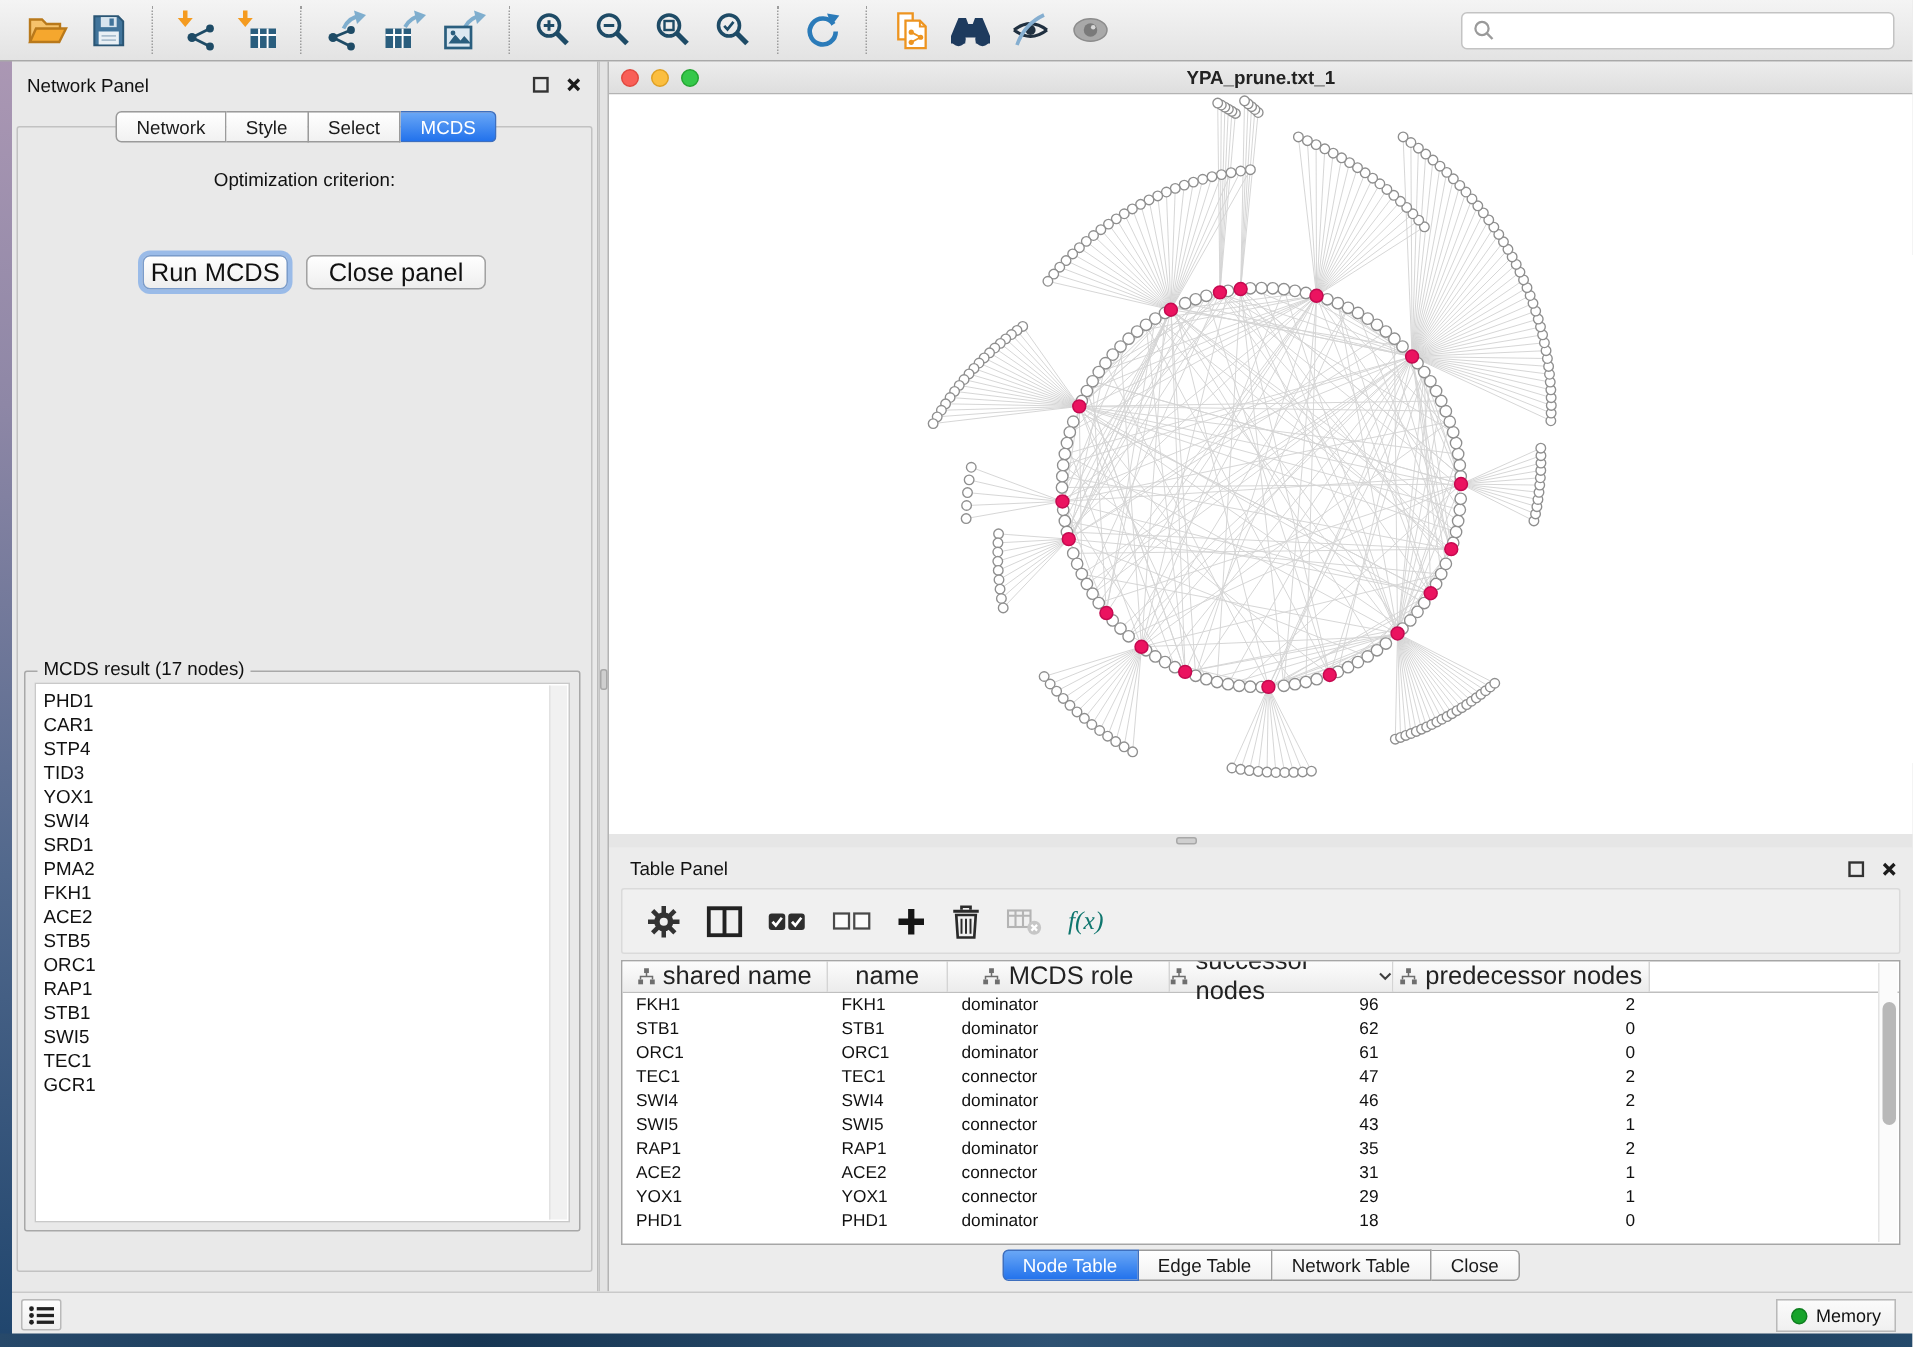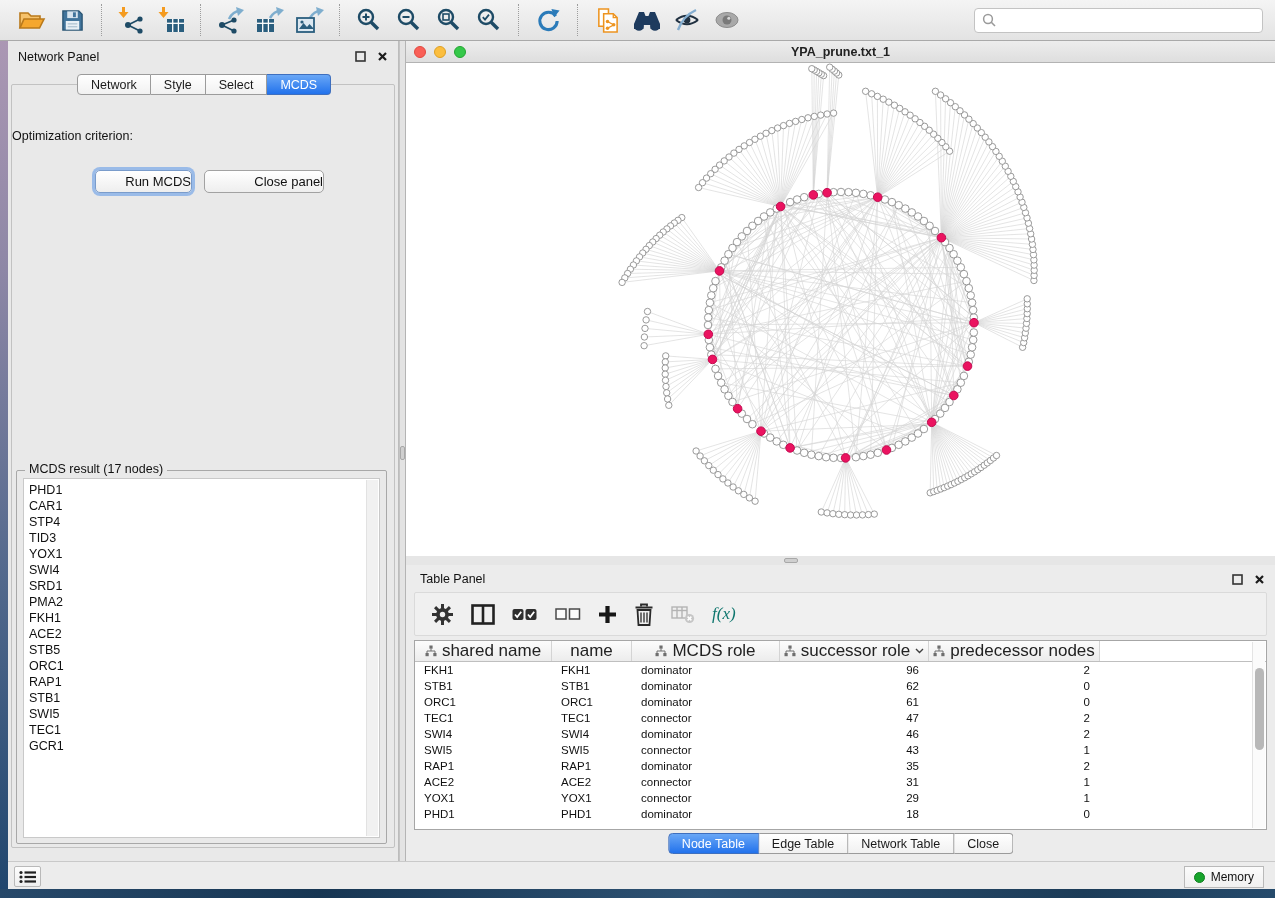--- a/index.html
+++ b/index.html
@@ -34,31 +34,31 @@
   .seg-tabs{display:flex;position:absolute}
   .seg-tab{height:21px;line-height:20px;padding:0 13px;font-size:12.5px;
     background:linear-gradient(#ffffff,#f1f1f1);border:1px solid #9b9b9b;border-left:none;color:#1a1a1a;cursor:default}
   .seg-tab:first-child{border-left:1px solid #9b9b9b;border-radius:4px 0 0 4px}
   .seg-tab:last-child{border-radius:0 4px 4px 0}
   .seg-tab.selected{background:linear-gradient(#69a7f6,#2272ec);color:#fff;border-color:#3e6fbe}
 
   .ctl-tabs{left:69px;top:33px;z-index:3}
   .tab-pane{position:absolute;left:3px;top:43px;width:384px;height:764px;
     border:1px solid #c2c2c2;border-radius:2px;background:#e9e9e9}
-  .opt-label{position:absolute;top:44px;left:0;width:100%;font-size:12.5px}
+  .opt-label{position:absolute;top:28px;left:0;width:100%;text-align:center;font-size:12.5px}
   .dropdown{position:absolute;left:34px;top:50px;width:313px;height:23px;background:linear-gradient(#ffffff,#f7f7f7);
     border:1px solid #b3b3b3;border-radius:4px;font-size:12.5px;line-height:21px;padding-left:10px;cursor:default}
   .dd-stepper{position:absolute;right:2px;top:2px;width:19px;height:17px;border-radius:4px;
     background:linear-gradient(#7cb5f8,#2e7bea);display:flex;align-items:center;justify-content:center}
   .btn{position:absolute;height:23px;border-radius:5px;border:1px solid #a2a2a2;
-    background:linear-gradient(#ffffff,#eeeeee);font-size:13px;text-align:right;line-height:21px;cursor:default}
+    background:linear-gradient(#ffffff,#eeeeee);font-size:17px;text-align:center;line-height:21px;cursor:default}
   .run-btn{left:83px;top:85px;width:97px;border-color:#7a9ccb;box-shadow:0 0 0 3px rgba(112,163,232,.65)}
   .closep-btn{left:192px;top:85px;width:120px}
 
-  .result-group{position:absolute;left:4px;top:385px;width:371px;height:374px;border:1px solid #a8a8a8;border-radius:2px}
+  .result-group{position:absolute;left:4px;top:362px;width:371px;height:374px;border:1px solid #a8a8a8;border-radius:2px}
   .result-legend{position:absolute;top:-9px;left:8px;background:#e9e9e9;padding:0 4px;font-size:12.5px}
   .result-list{position:absolute;left:6px;right:6px;top:7px;bottom:5px;background:#fff;border:1px solid #c9c9c9;
     font-size:12.5px;line-height:16px;padding:3px 16px 0 5px;overflow:hidden}
   .result-scroll{position:absolute;top:1px;right:1px;bottom:1px;width:12px;background:#f1f1f1;border-left:1px solid #e2e2e2}
 
   
   .vsplit{position:absolute;left:399px;top:41px;width:7px;height:820px;z-index:2;
     background:#e3e3e3;border-left:1px solid #c4c4c4;border-right:1px solid #b4b4b4}
   .vsplit .handle{position:absolute;left:0px;top:405px;width:5px;height:14px;background:#cfcfcf;border:1px solid #a8a8a8;border-radius:2px}
   .hsplit{position:absolute;left:406px;top:556px;width:869px;height:9px;z-index:2;background:#e6e6e6}
@@ -1146,21 +1146,21 @@
           <span>
             <svg width="12" height="12" viewBox="0 0 12 12">
               <g fill="#6E6E6E">
                 <rect x="4.4" y="0.5" width="3.2" height="3.2"></rect>
                 <rect x="0.5" y="8" width="3.2" height="3.2"></rect>
                 <rect x="8.3" y="8" width="3.2" height="3.2"></rect>
               </g>
               <path d="M6 3.7v2.3M2 8V6h8v2" stroke="#6E6E6E" fill="none"></path>
             </svg>
           </span>
-          <span>successor role</span>
+          <span>successor nodes</span>
           <span>
             <svg width="9" height="6" viewBox="0 0 9 6">
               <path d="M1 1l3.5 3.5L8 1" stroke="#3F3F3F" stroke-width="1.4" fill="none"></path>
             </svg>
           </span>
         </div>
         <div class="tp-hcell" style="width: 171px;">
           <span>
             <svg width="12" height="12" viewBox="0 0 12 12">
               <g fill="#6E6E6E">

